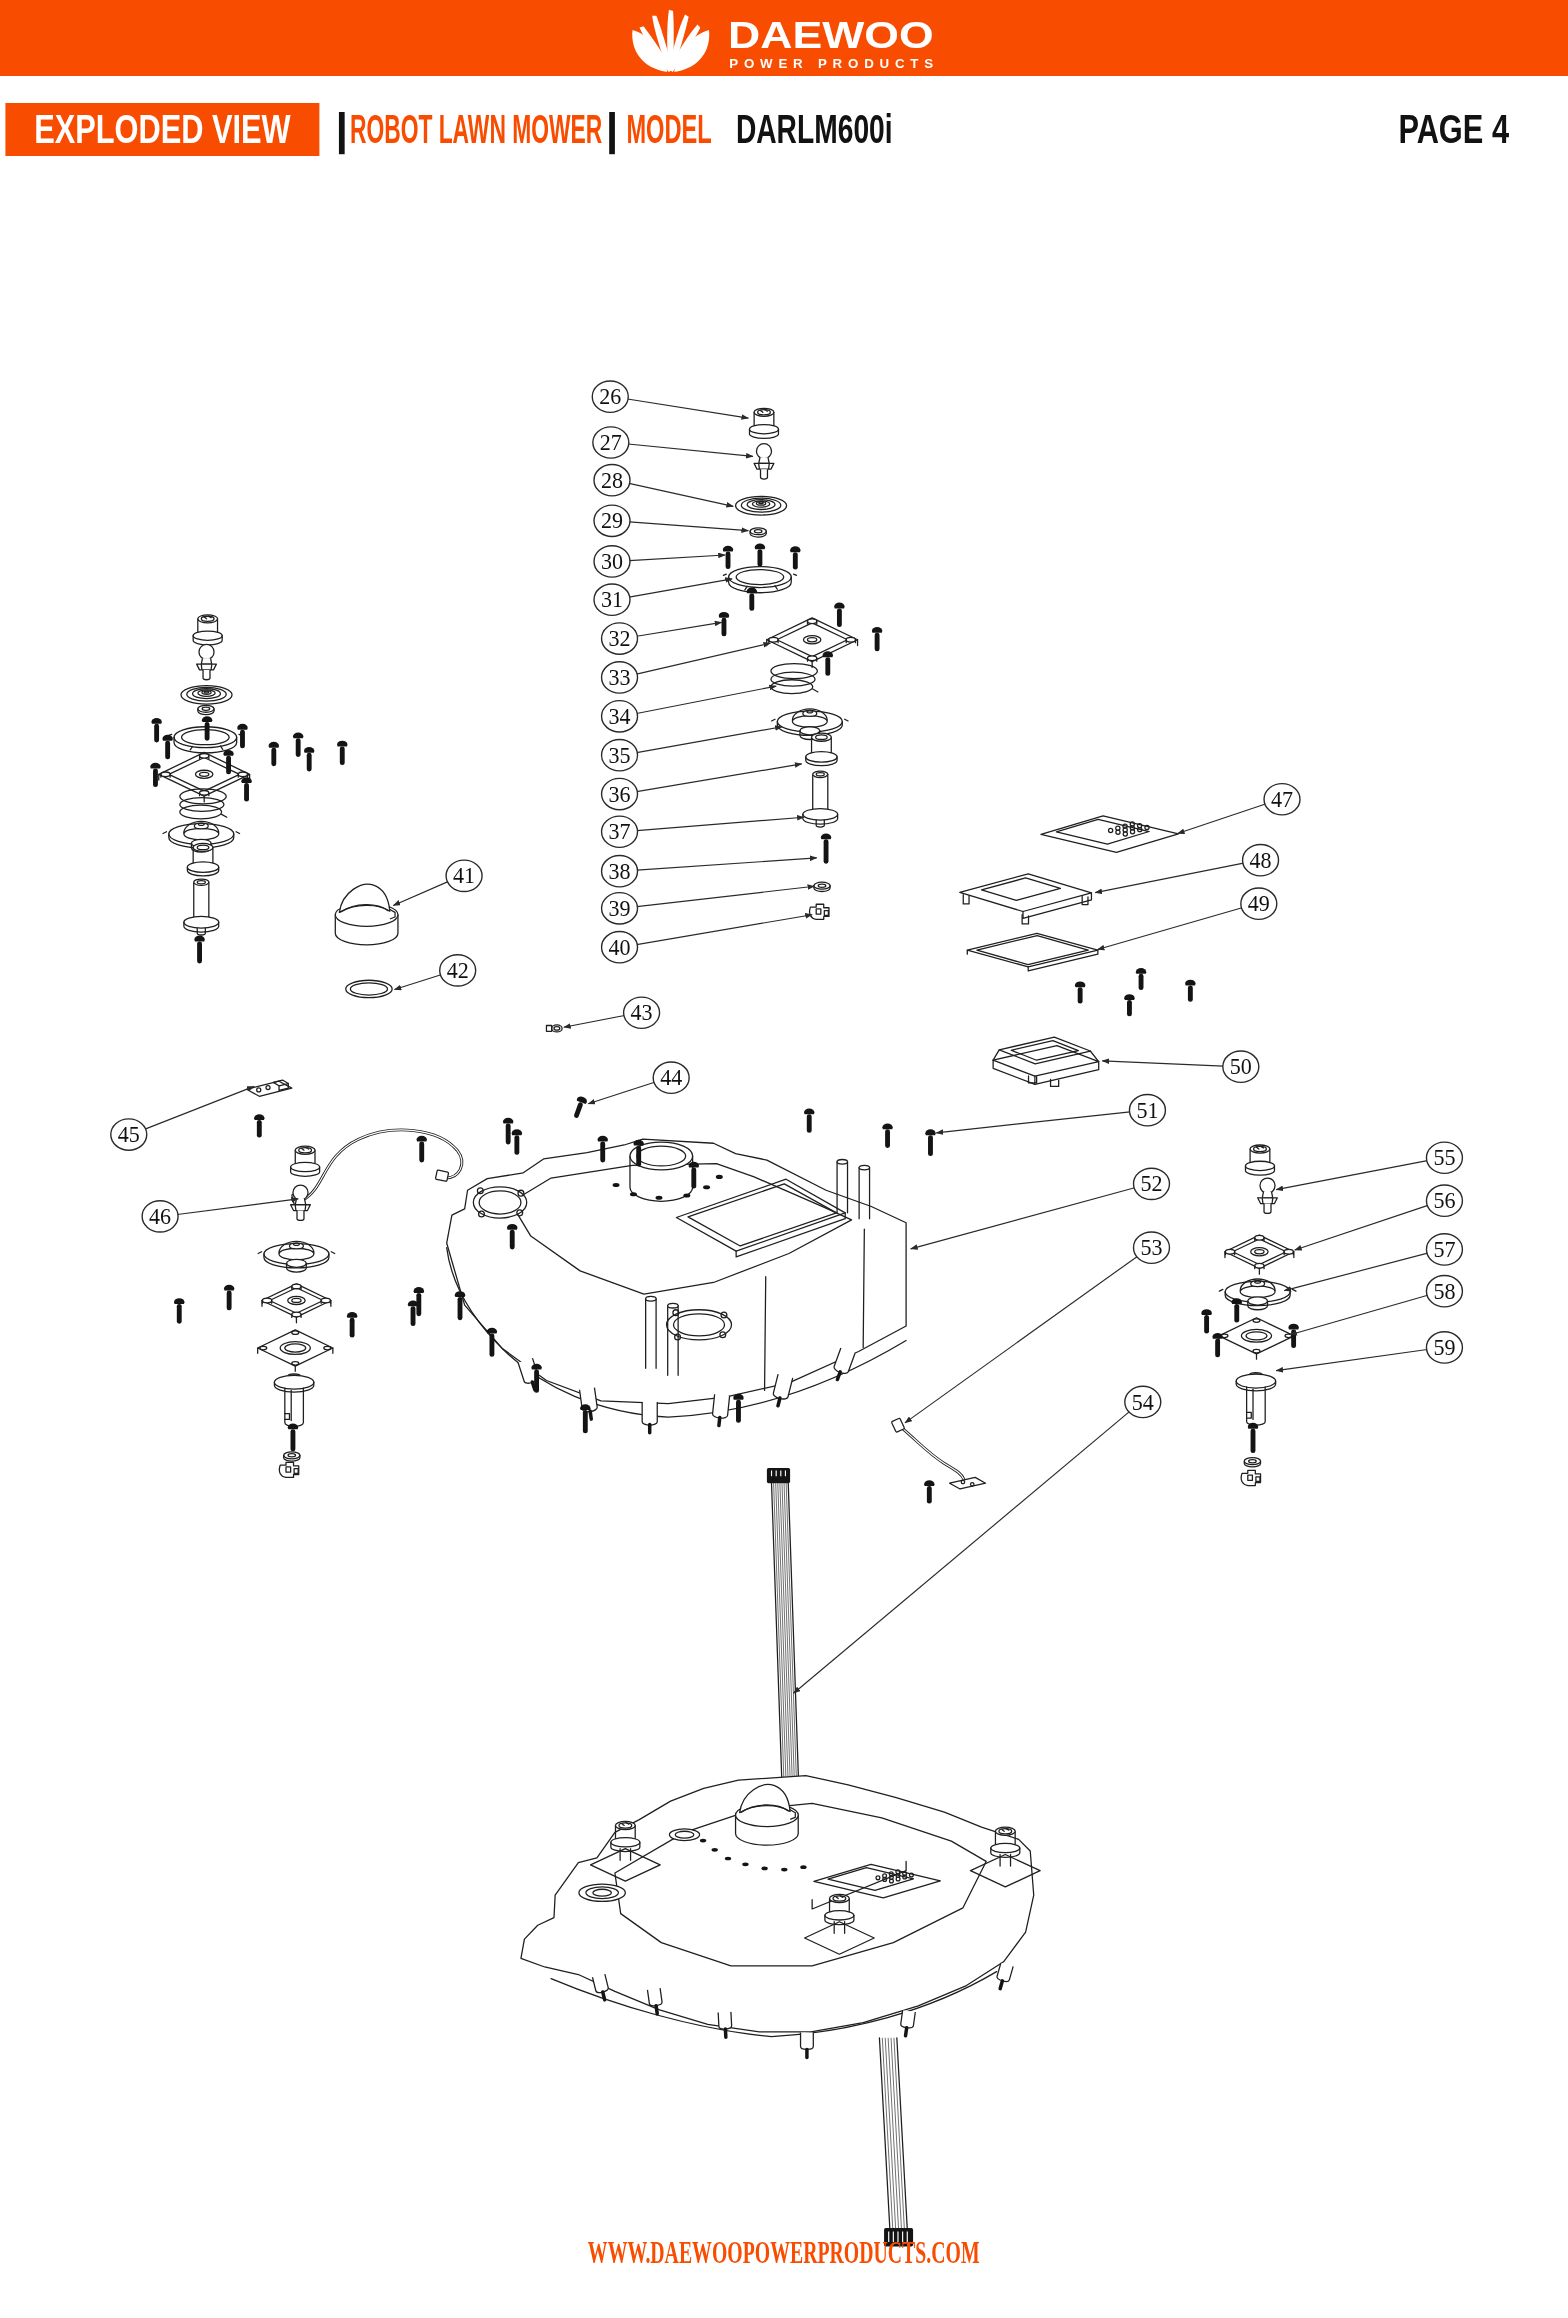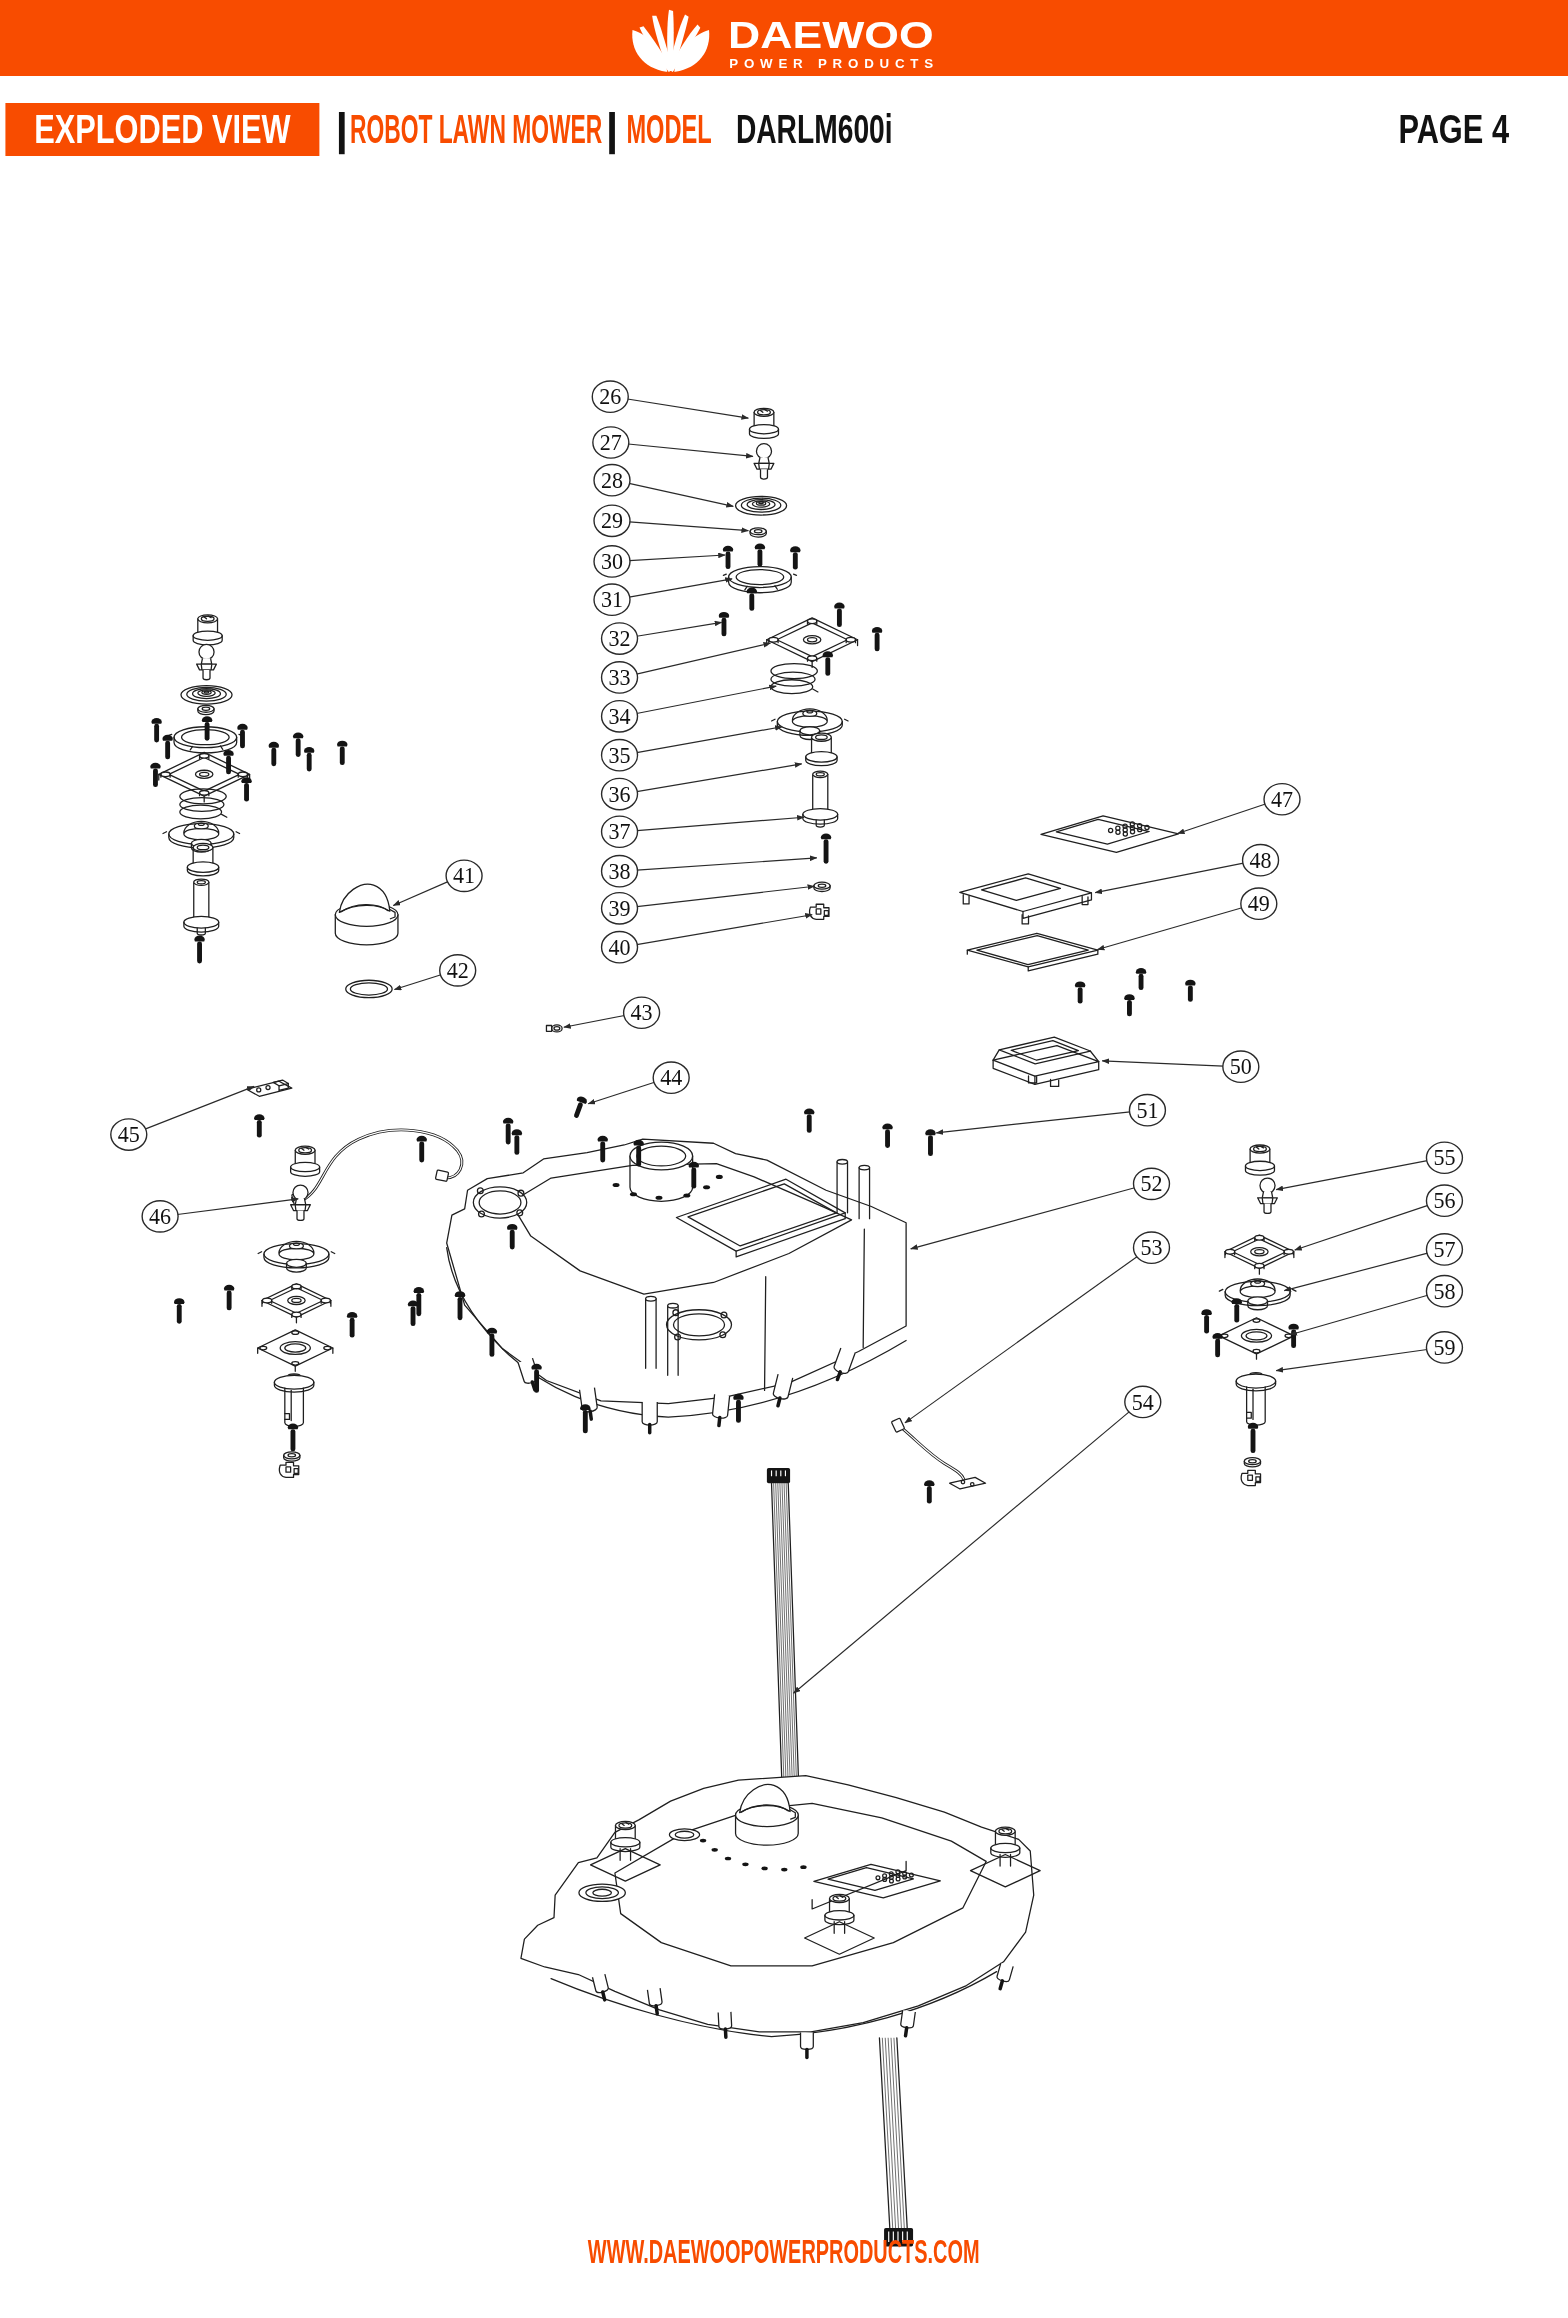--- a/index.html
+++ b/index.html
@@ -2,21 +2,21 @@
 <html style="--accent: #F84C00; --ink: #1f1f1f;font-size:9.3px"><head>
 <meta charset="utf-8">
 <style>
   :root{ --accent:#F84C00; --ink:#1f1f1f; }
   html,body{margin:0;padding:0;}
   body{width:1568px;height:2319px;position:relative;background:#fff;overflow:hidden;
        font-family:"Liberation Sans","DejaVu Sans",sans-serif;}
   .band{position:absolute;top:0;left:0;width:1568px;height:76px;background:var(--accent);}
   .titlebar{position:absolute;top:103px;left:0;width:1528px;height:53px;}
   .diagram-wrap{position:absolute;top:0;left:0;width:1568px;height:2099px;}
-  .footerbar{position:absolute;top:2227px;left:0;width:1296px;height:52px;}
+  .footerbar{position:absolute;top:2227px;left:0;width:1296px;height:52px;font-family:Liberation Serif, serif;}
   svg{display:block;}
   
   .ln{fill:none;stroke:var(--ink);stroke-width:2.2;stroke-linecap:round;stroke-linejoin:round;}
   .lnn{fill:none;stroke:var(--ink);stroke-width:2.2;}
   .thin{fill:none;stroke:var(--ink);stroke-width:1.1;}
   .fw{fill:#ffffff;stroke:var(--ink);stroke-width:2.2;stroke-linejoin:round;}
   .blk{fill:#141414;stroke:none;}
   .wln{stroke:#ffffff;stroke-width:2;}
   .wire{fill:none;stroke:var(--ink);stroke-width:5;}
   .wirein{fill:none;stroke:#ffffff;stroke-width:2;}

